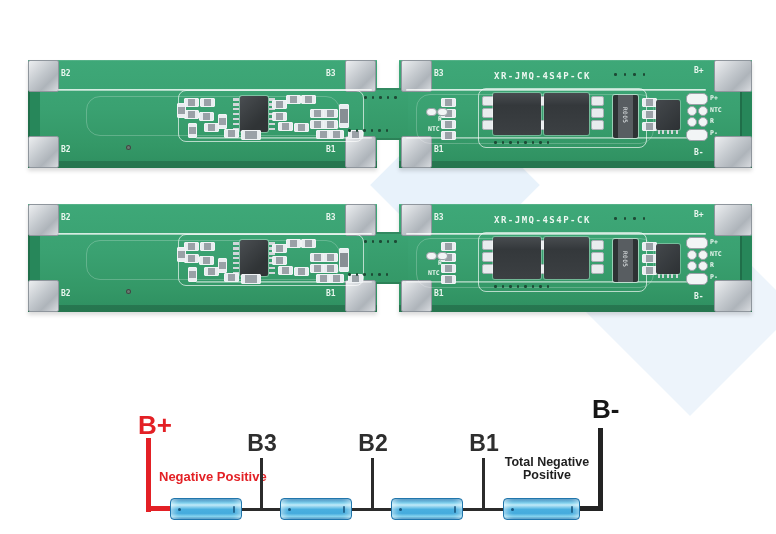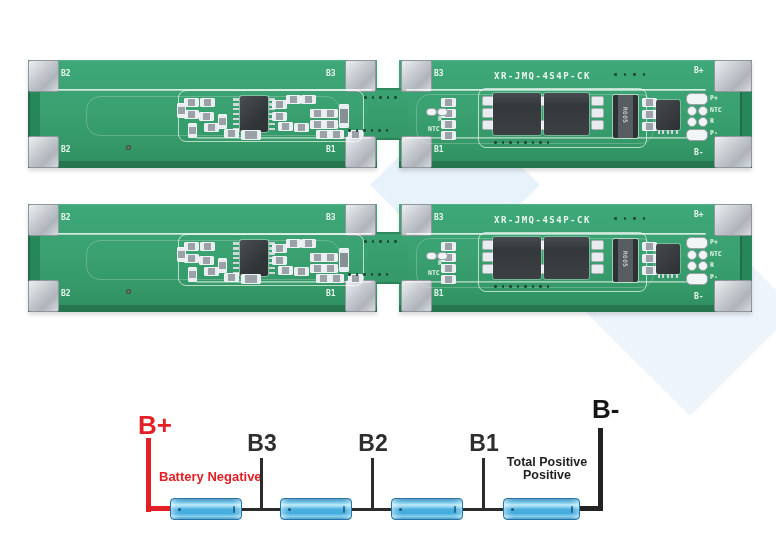--- a/index.html
+++ b/index.html
@@ -347,32 +347,32 @@
       </div>
   </div>
 
 
   <div>
     <span class="dg-big" style="left:138px;top:412px;color:#e32025">B+</span>
     <span class="dg-big" style="left:592px;top:396px;color:#161616">B-</span>
 
     <div class="wire" style="left:146px;top:438px;width:5px;height:74px;background:#e32025"></div>
     <div class="wire" style="left:146px;top:506px;width:28px;height:5px;background:#e32025"></div>
-    <span class="dg-cap" style="left:159px;top:470px;color:#e32025">Battery Negative</span>
+    <span class="dg-cap" style="left:159px;top:470px;color:#e32025">Negative Positive</span>
 
     <div class="wire" style="left:172px;top:508px;width:430px;height:3px"></div>
     <div class="wire" style="left:260px;top:458px;width:3px;height:52px"></div>
     <div class="wire" style="left:371px;top:458px;width:3px;height:52px"></div>
     <div class="wire" style="left:482px;top:458px;width:3px;height:52px"></div>
     <span class="dg-tap" style="left:246px;top:432px">B3</span>
     <span class="dg-tap" style="left:357px;top:432px">B2</span>
     <span class="dg-tap" style="left:468px;top:432px">B1</span>
 
     <div class="dg-cap" style="left:492px;top:456px;width:110px;text-align:center;color:#1f1f1f;font-size:12.5px">
-      <div>Total Positive</div>
+      <div>Total Negative</div>
       <div>Positive</div>
     </div>
 
     <div class="wire" style="left:598px;top:428px;width:5px;height:83px;background:#232323"></div>
     <div class="wire" style="left:576px;top:506px;width:27px;height:5px;background:#232323"></div>
 
     <div class="battery" style="left:170px;top:498px"></div>
     <div class="battery" style="left:280px;top:498px"></div>
     <div class="battery" style="left:391px;top:498px"></div>
     <div class="battery" style="left:503px;top:498px;width:77px"></div>

